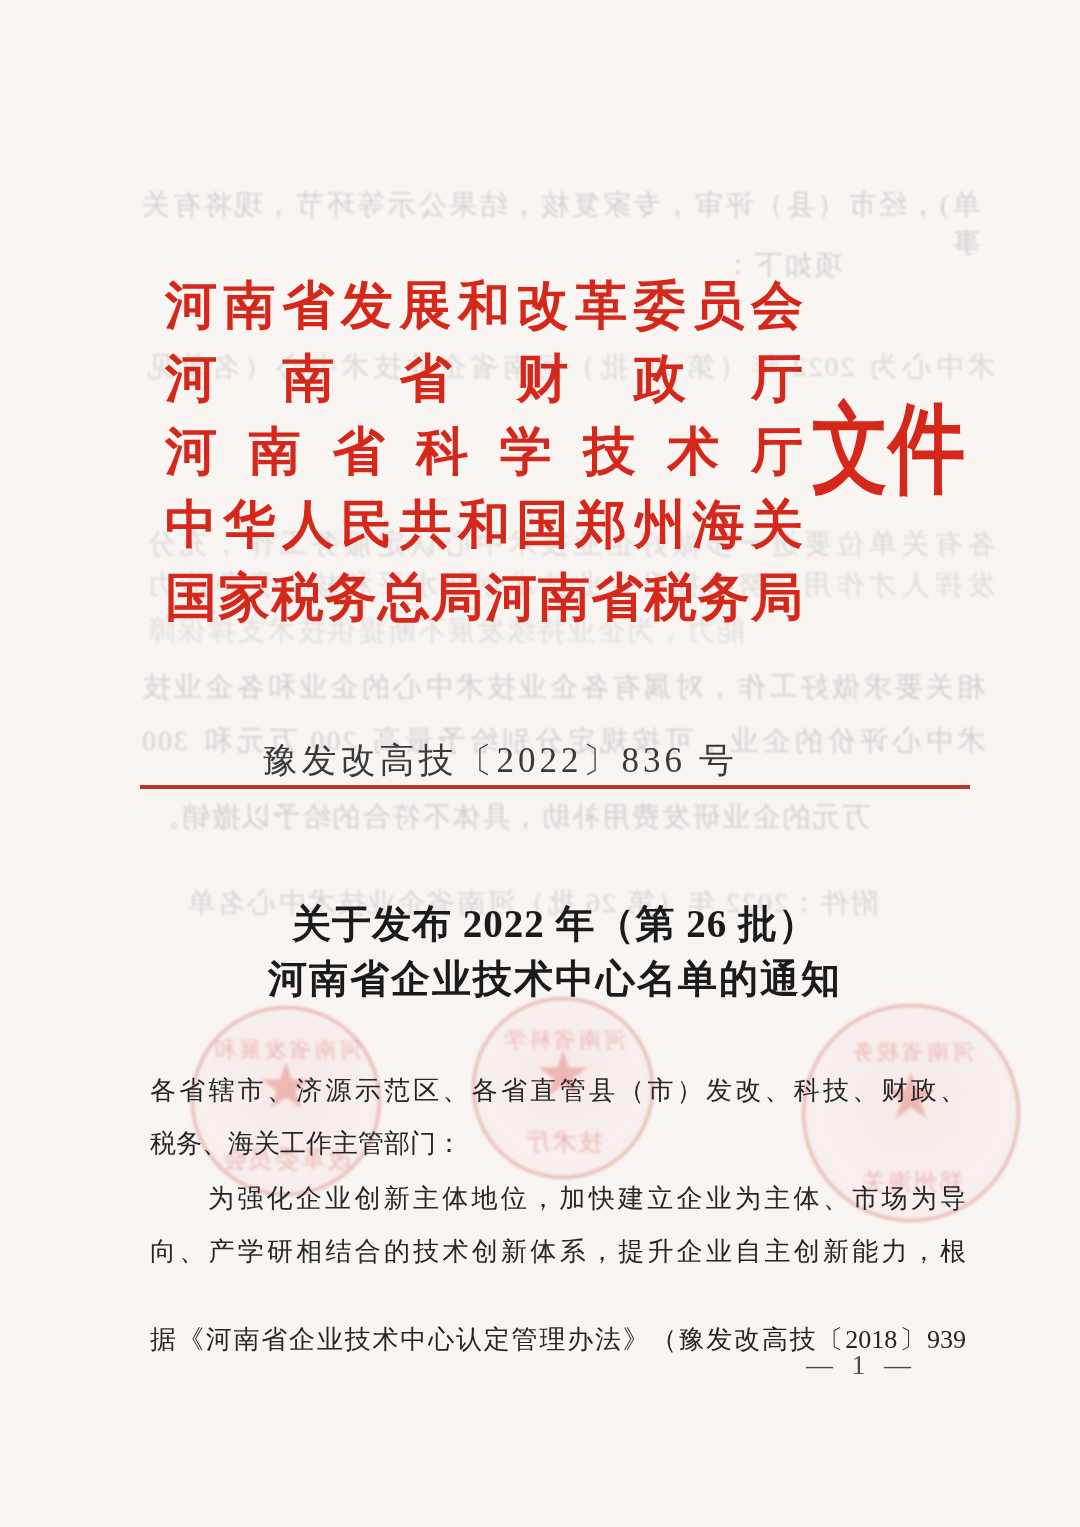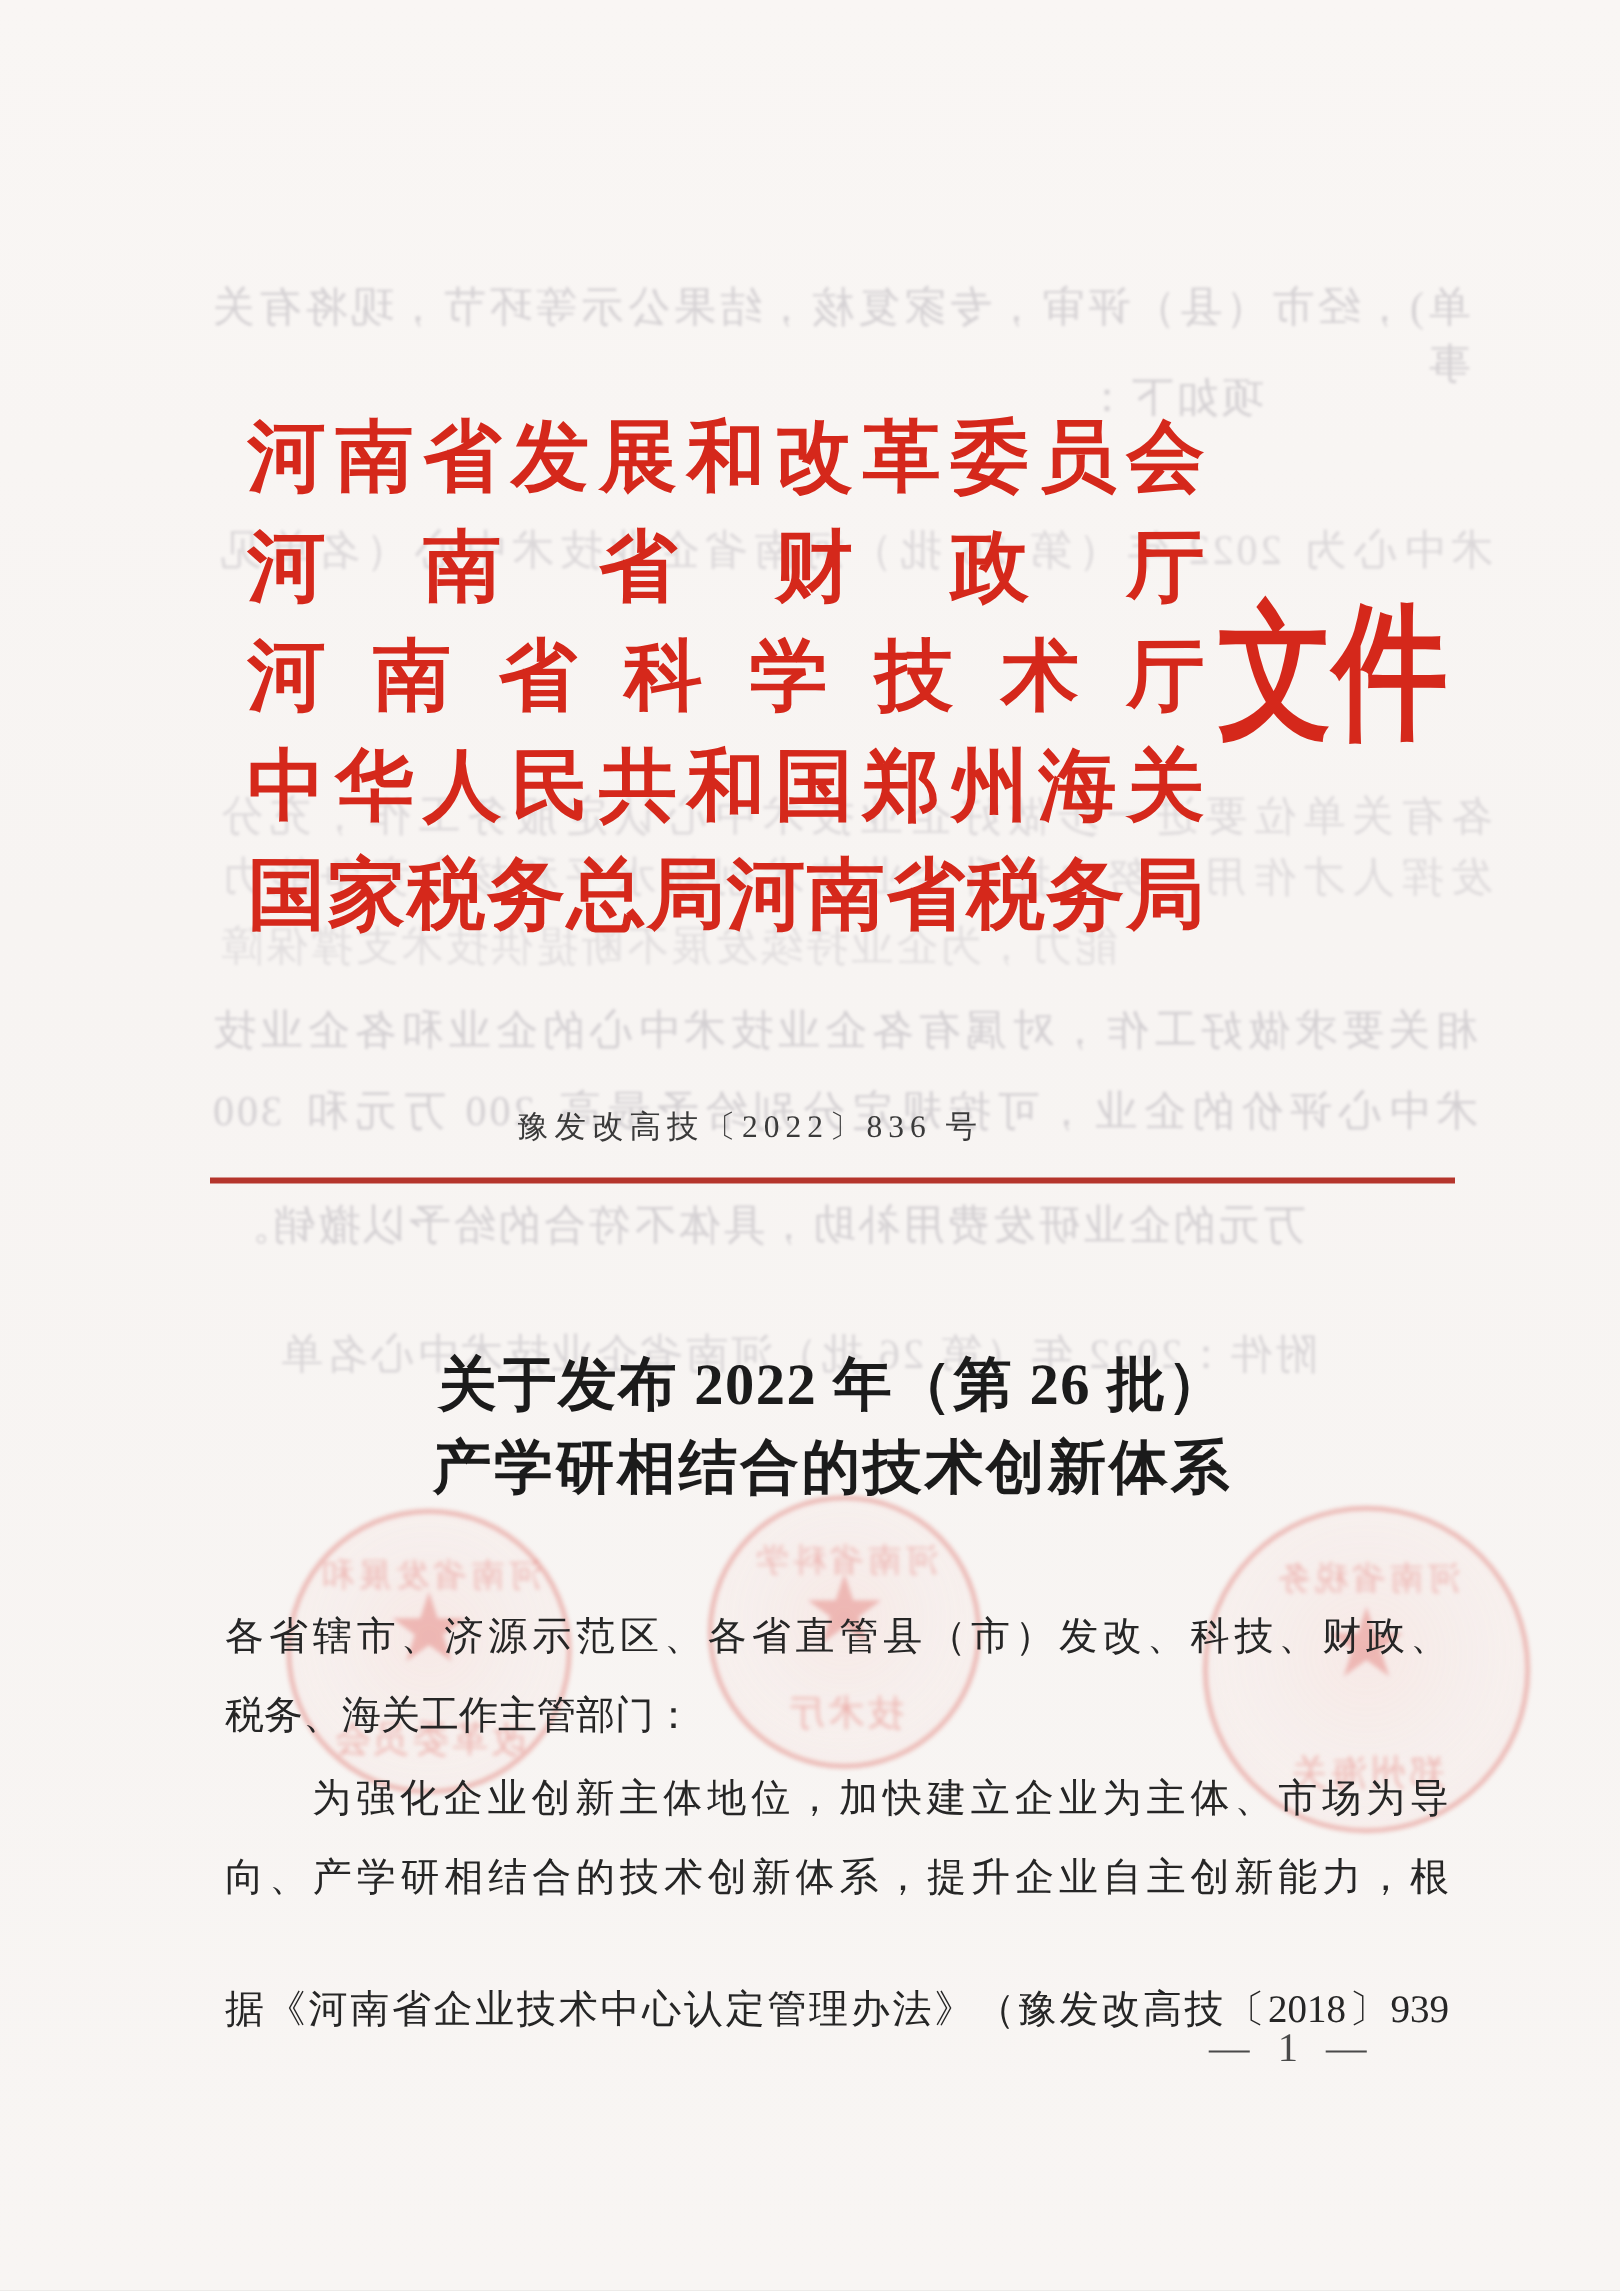--- a/index.html
+++ b/index.html
@@ -62,21 +62,21 @@
     font-family:"Liberation Serif", serif;
   }
   .doc-label{
     position:absolute;left:812px;top:396px;
     font-size:98px;font-weight:bold;color:#d5281b;
     transform:scaleX(0.78);transform-origin:left top;
     white-space:nowrap;line-height:1.1;
   }
   .doc-number{
     position:absolute;left:0;top:737px;width:1000px;
-    text-align:center;font-size:21px;color:#3a3a3a;
+    text-align:center;font-size:35px;color:#3a3a3a;
     letter-spacing:4px;
   }
   .red-rule{
     position:absolute;left:140px;top:785px;width:830px;height:4px;
     background:#b5352c;
   }
   .title-block{
     position:absolute;left:70px;top:896px;width:970px;
     text-align:center;color:#1b1b1b;font-weight:bold;
   }
@@ -133,21 +133,21 @@
     <div class="agency-line">中华人民共和国郑州海关</div>
     <div class="agency-line">国家税务总局河南省税务局</div>
   </div>
   <div class="doc-label">文件</div>
 
   <div class="doc-number">豫发改高技〔2022〕836 号</div>
   <div class="red-rule"></div>
 
   <div class="title-block">
     <div class="title-line1">关于发布 2022 年（第 26 批）</div>
-    <div class="title-line2">产学研相结合的技术创新体系</div>
+    <div class="title-line2">河南省企业技术中心名单的通知</div>
   </div>
 
   <div class="body-line body-just" style="top:1075px;">各省辖市、济源示范区、各省直管县（市）发改、科技、财政、</div>
   <div class="body-line" style="top:1128px;">税务、海关工作主管部门：</div>
   <div class="body-line body-just indent" style="top:1183px;">为强化企业创新主体地位，加快建立企业为主体、市场为导</div>
   <div class="body-line body-just" style="top:1236px;">向、产学研相结合的技术创新体系，提升企业自主创新能力，根</div>
   <div class="body-line body-just" style="top:1324px;">据《河南省企业技术中心认定管理办法》（豫发改高技〔2018〕939</div>
 
   <div class="page-number">— 1 —</div>
 

